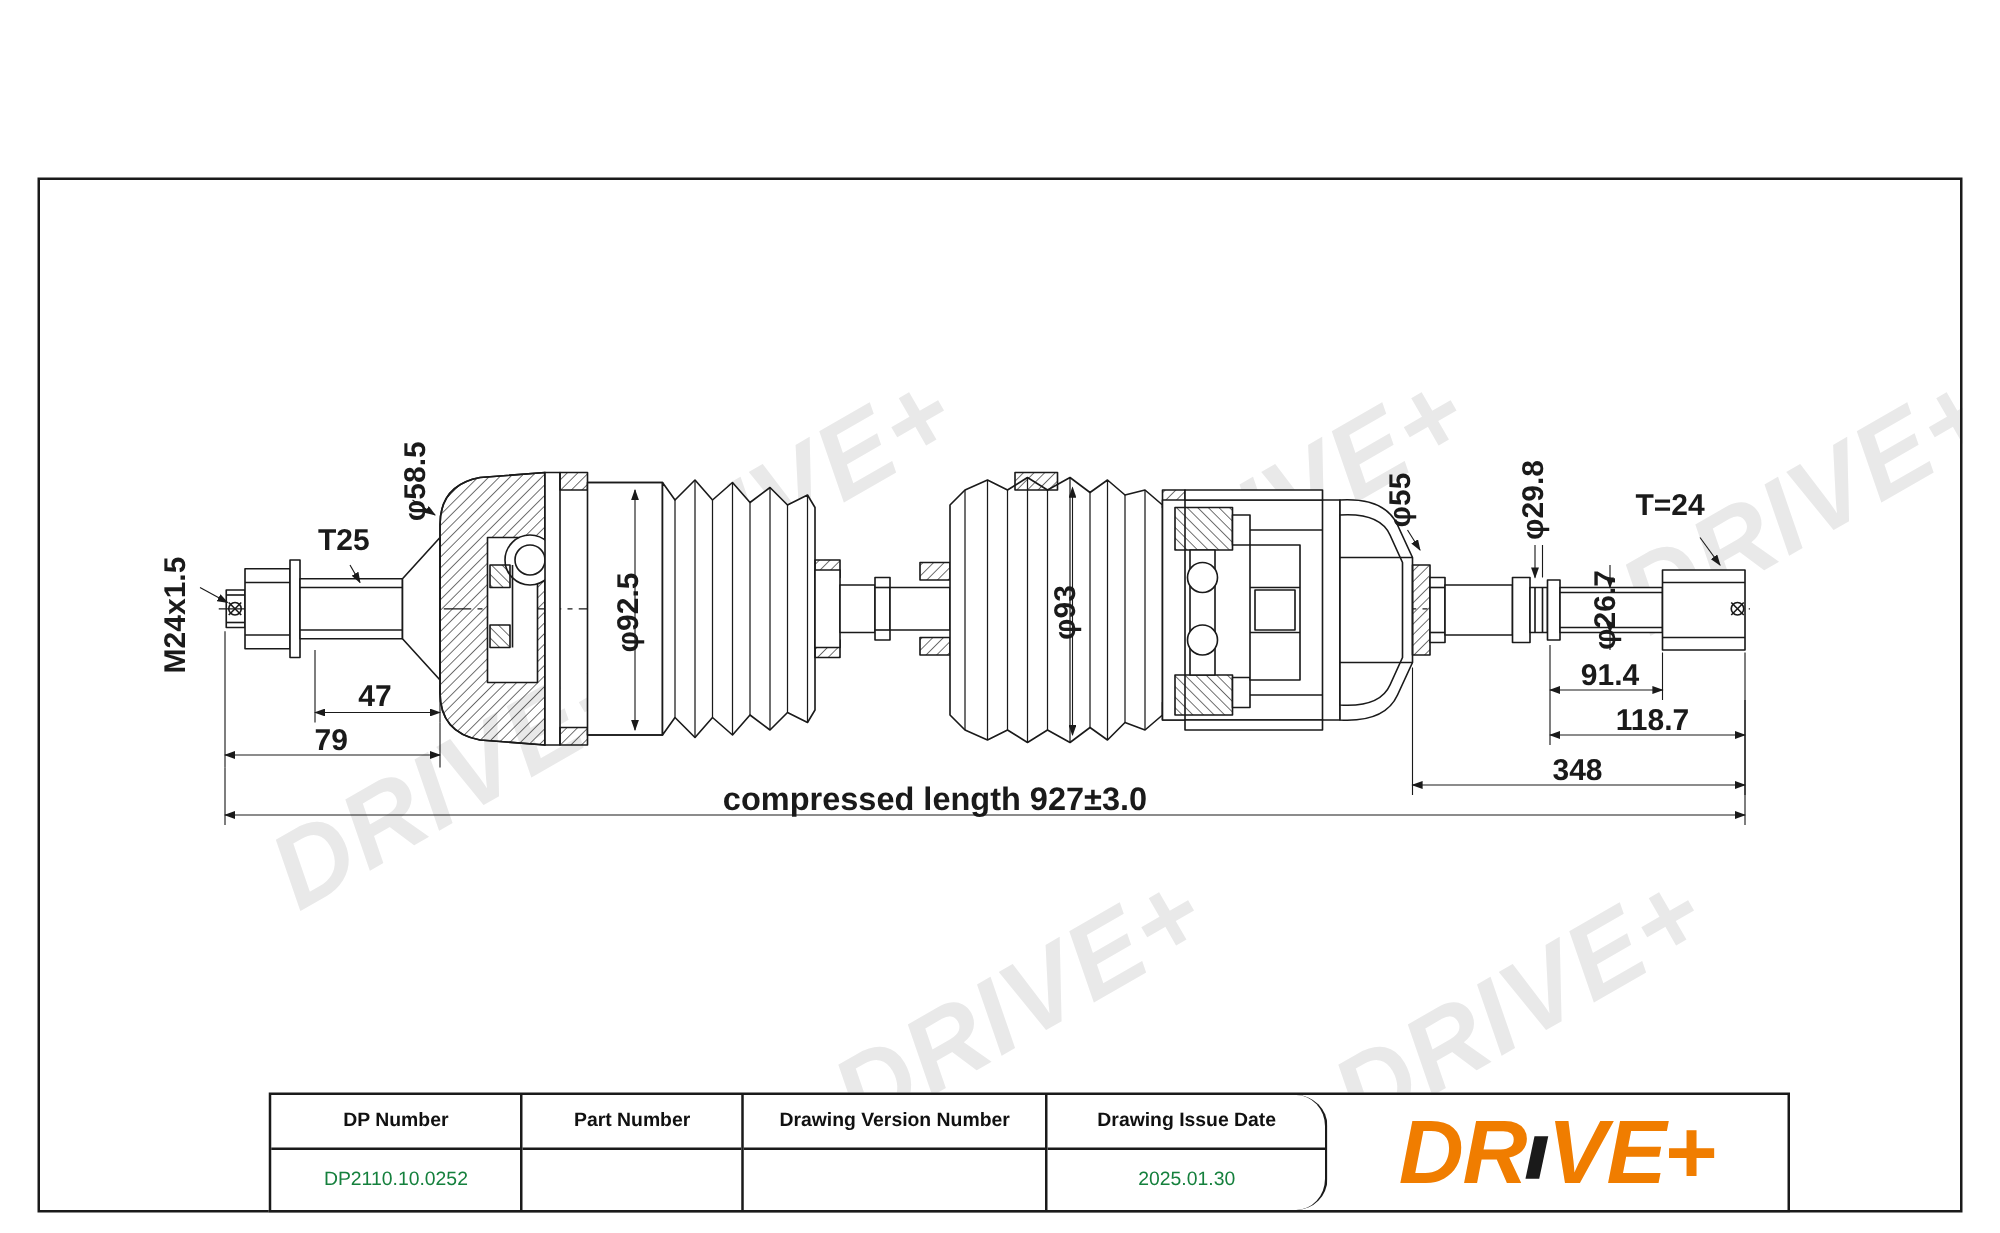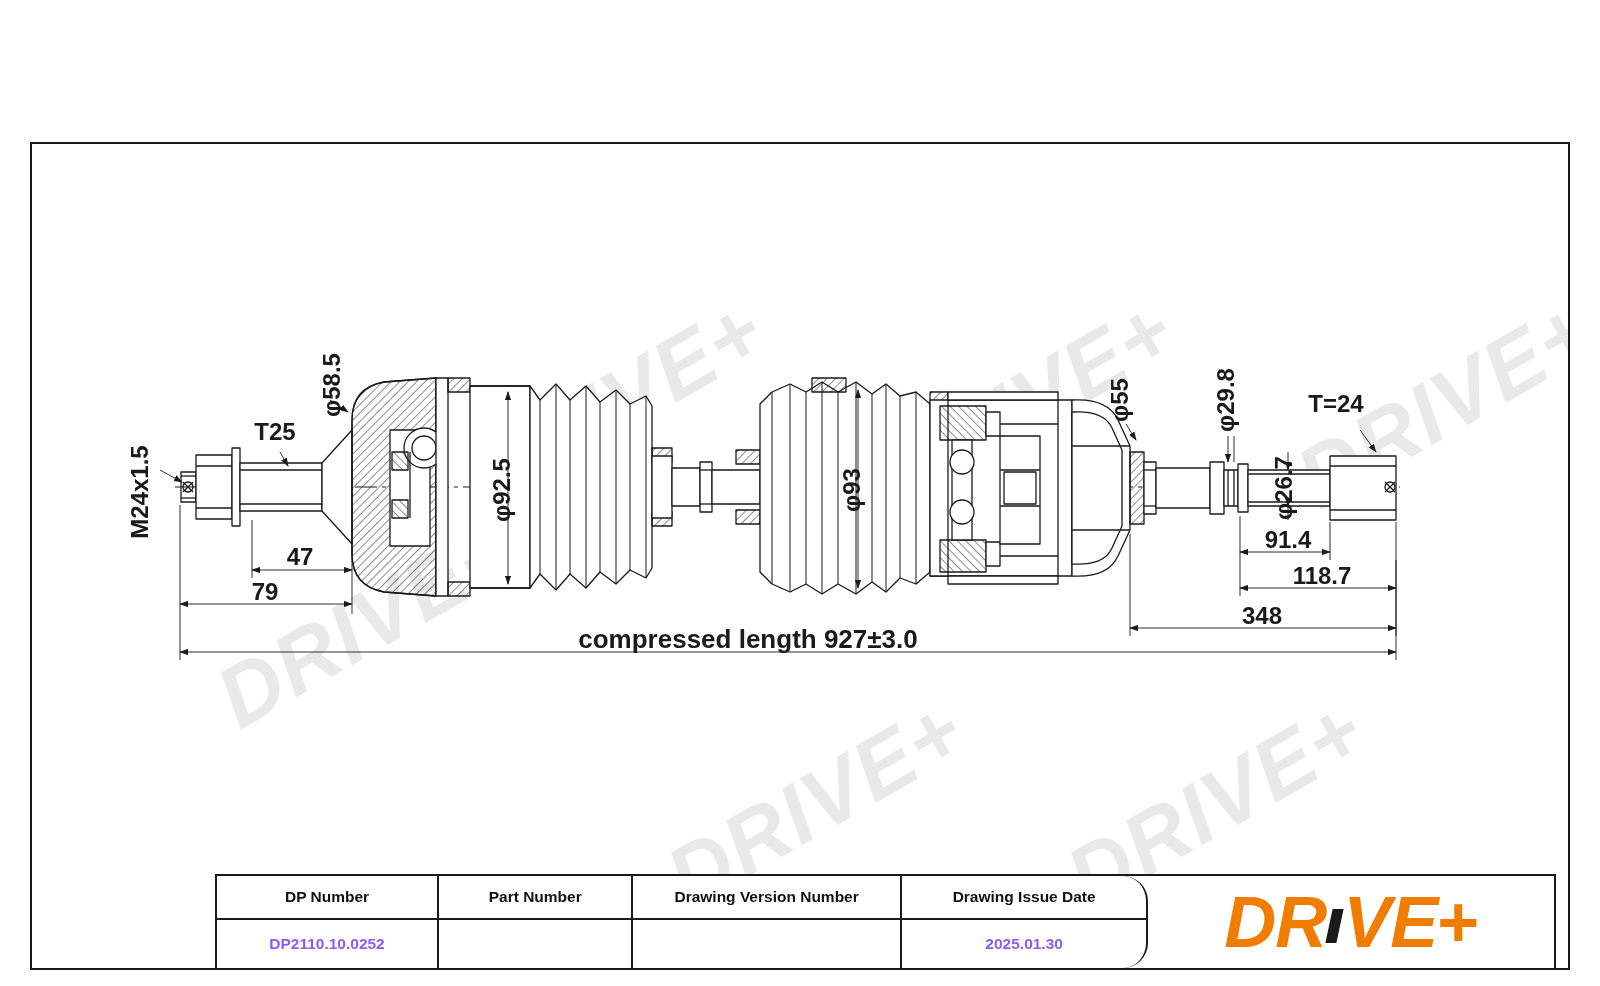--- a/index.html
+++ b/index.html
@@ -43,41 +43,41 @@
   }
   .svg-wrap {
     position: absolute;
     left: 0; top: 0;
     width: 1600px; height: 986px;
   }
   
   .titleblock {
     position: absolute;
     left: 215px; top: 874px;
-    width: 1341px; height: 96px;
+    width: 1217px; height: 96px;
     border: 2px solid #1a1a1a;
     display: flex;
     background: #fff;
   }
   .tb-col {
     border-right: 2px solid #1a1a1a;
     display: flex;
     flex-direction: column;
   }
   .tb-col:last-child { border-right: none; }
   .tb-head {
     flex: 0 0 44px;
     border-bottom: 2px solid #1a1a1a;
     display: flex; align-items: center; justify-content: center;
     font-size: 15.5px; font-weight: bold; color: #111;
   }
   .tb-val {
     flex: 1;
     display: flex; align-items: center; justify-content: center;
-    font-size: 15.5px; font-weight: bold; color: #8b5cf6;
+    font-size: 15.5px; font-weight: normal; color: #15803d;
   }
   .c1 { width: 225px; }
   .c2 { width: 197px; }
   .c3 { width: 272px; gap: 36px; }
   .c4 { width: 250px; border-radius: 25px; }
   .c5 { width: 411px; position: relative; }
   .logo {
     width: 100%; height: 100%;
     display: flex; align-items: center; justify-content: center;
     gap: 0px;

